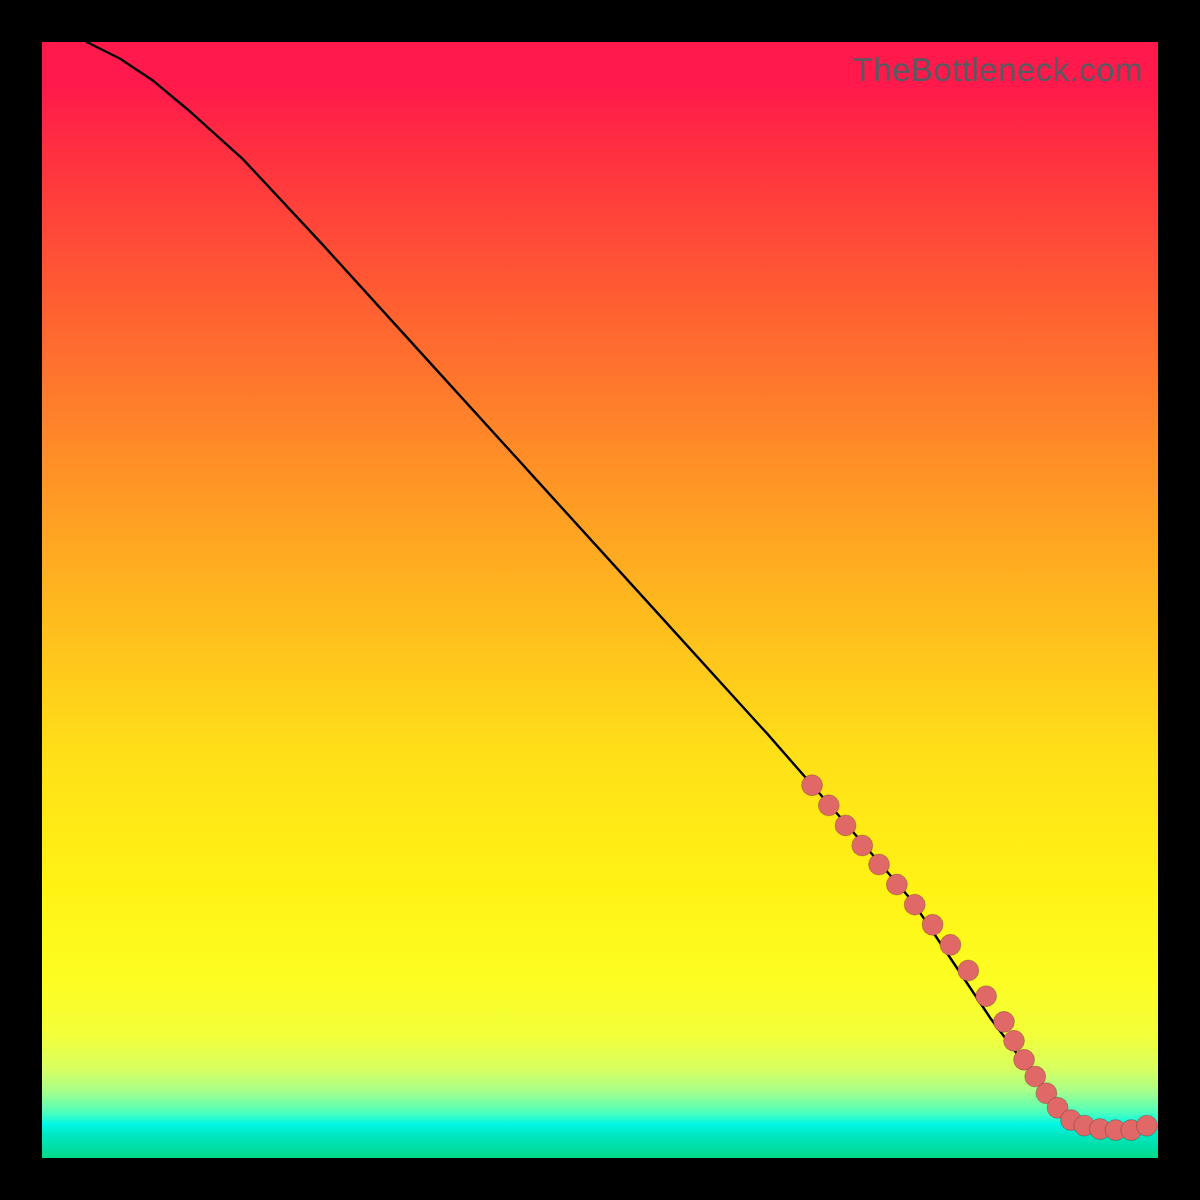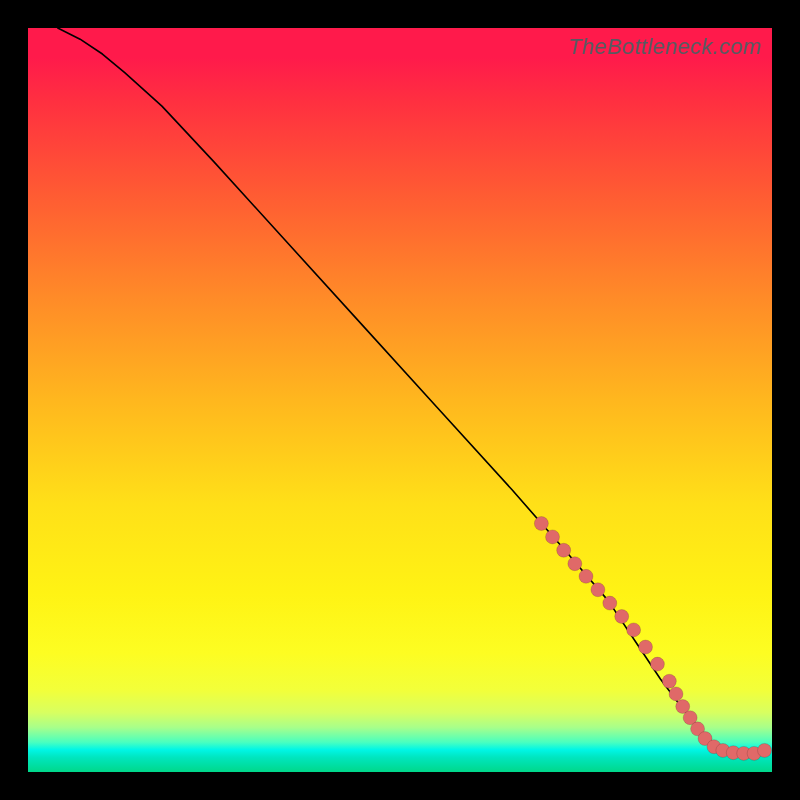--- a/index.html
+++ b/index.html
@@ -9,21 +9,20 @@
     height: 800px;
     background: #000;
     overflow: hidden;
     font-family: Arial, Helvetica, sans-serif;
   }
   .stage {
     position: relative;
     width: 640px;
     height: 800px;
     background: #000;
-    font-style: italic;
   }
   .plot {
     position: absolute;
     left: 28px;
     top: 28px;
     width: 744px;
     height: 744px;
     overflow: hidden;
   }
   .gradient {

